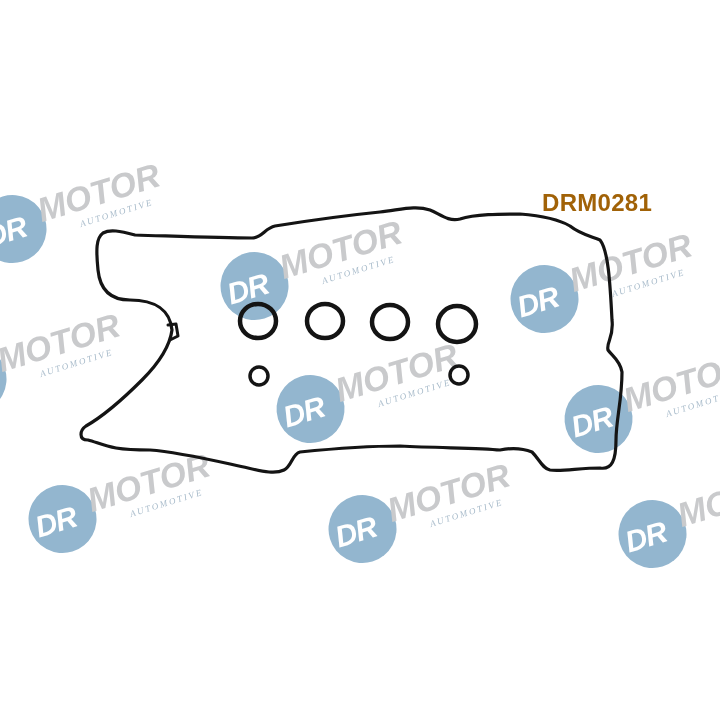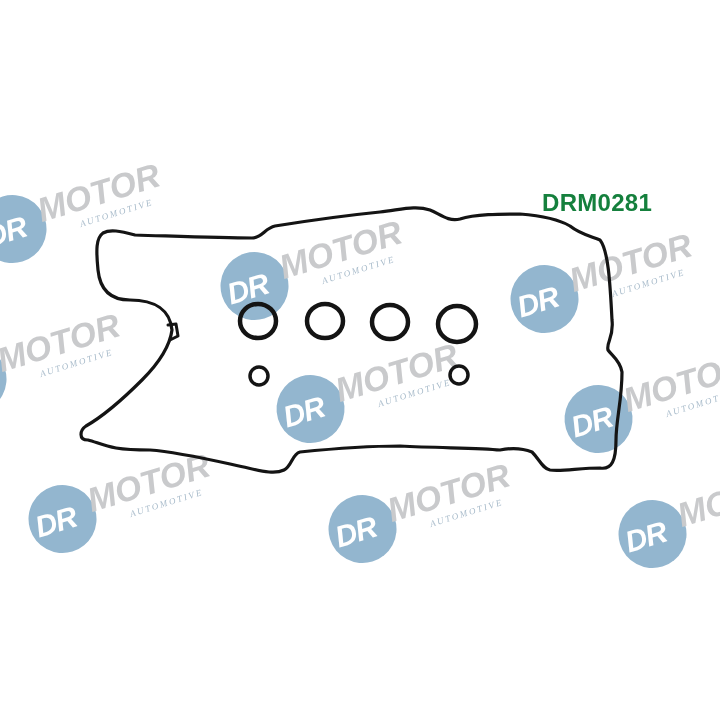--- a/index.html
+++ b/index.html
@@ -1,21 +1,21 @@
 <!DOCTYPE html>
 <html><head>
   <meta charset="utf-8">
   <style>
     html, body { margin: 0; padding: 0; background: #ffffff; }
     body { width: 720px; height: 720px; position: relative; overflow: hidden; font-family: "Liberation Sans", sans-serif; }
     .stage { position: absolute; left: 0; top: 0; width: 720px; height: 720px; }
     .part-number {
       position: absolute; left: 542px; top: 189px;
       font-family: "Liberation Sans", sans-serif; font-weight: bold;
-      font-size: 24px; color: #15803d; letter-spacing: 0.3px;
+      font-size: 24px; color: #a16207; letter-spacing: 0.3px;
     }
     .wm { position: absolute; transform: rotate(-17deg); transform-origin: left center; white-space: nowrap; }
     .wm .disc {
       display: inline-block; width: 68px; height: 68px; border-radius: 50%;
       background: #93B6CF; vertical-align: middle; position: relative;
     }
     .wm .disc span {
       position: absolute; left: 6px; top: 18px; color: #ffffff;
       font-weight: bold; font-style: italic; font-size: 30px; letter-spacing: -1px;
       font-family: "Liberation Sans", sans-serif;

